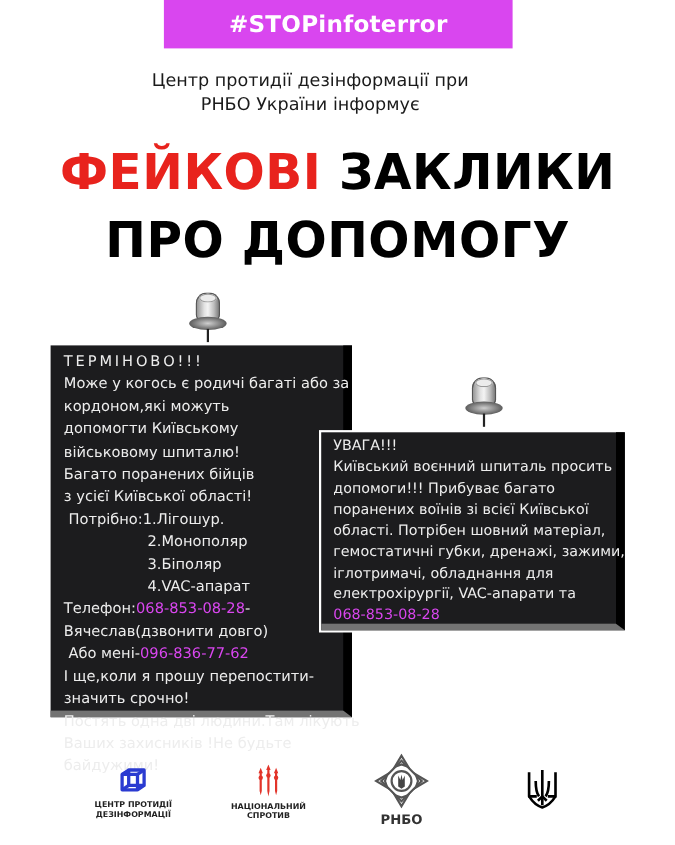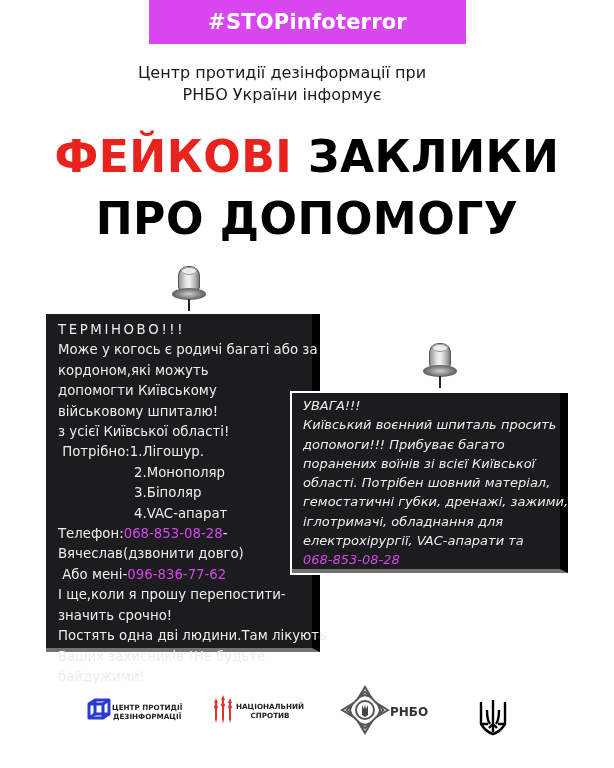--- a/index.html
+++ b/index.html
@@ -44,31 +44,31 @@
       border-radius: 50%;
       background: radial-gradient(ellipse at center, #cfcfcf 0%, #6e6e6e 60%, #2c2c2c 100%);
     }
     .pin .needle {
       position: absolute; left: 16px; top: 33px; width: 2px; height: 12px; background: #222;
     }
 
     .card {
       position: absolute; background: #1c1c1e; color: #ededed;
       font-family: "DejaVu Sans", sans-serif; font-size: 13.3px; line-height: 20.4px;
-      border-right: 8px solid #000; border-bottom: 4px solid #737373;
+      border-right: 8px solid #000; border-bottom: 6px solid #737373;
       box-shadow: 0 0 0 2px #fff;
     }
     .card .line { white-space: pre; display: block; }
     .card .link { color: #d946ef; }
     .card-left { left: 46px; top: 314px; width: 274px; height: 338px; padding: 6px 0 0 12px; }
-    .card-right { left: 292px; top: 393px; width: 276px; height: 180px; padding: 3px 0 0 11px; font-size: 13px; line-height: 19.3px; font-style: italic; }
+    .card-right { left: 292px; top: 393px; width: 276px; height: 180px; padding: 3px 0 0 11px; font-size: 13px; line-height: 19.3px; }
     .card-left .spaced { letter-spacing: 2.6px; }
 
     .logos { position: absolute; left: 0; top: 680px; width: 614px; height: 88px; }
-    .logo { position: absolute; display: flex; flex-direction: row; align-items: center; }
+    .logo { position: absolute; display: flex; flex-direction: column; align-items: center; }
     .logo-text { font-family: "DejaVu Sans", sans-serif; font-weight: bold; font-size: 7.2px; line-height: 8.6px; color: #222; text-align: center; white-space: pre; }
     .logo-cpd { left: 86px; top: 17px; }
     .logo-ns { left: 210px; top: 15px; }
     .logo-rnbo { left: 340px; top: 5px; }
     .logo-rnbo .logo-text { font-size: 12px; line-height: 14px; color: #333; }
     .logo-tryzub { left: 478px; top: 18px; }
   </style>
 </head>
 <body>
 
@@ -89,20 +89,21 @@
     <div class="base"></div>
     <div class="needle"></div>
 </div>
 
 <div class="card card-left">
   <span class="line spaced">ТЕРМІНОВО!!!</span>
   <span class="line">Може у когось є родичі багаті або за</span>
   <span class="line">кордоном,які можуть</span>
   <span class="line">допомогти Київському</span>
   <span class="line">військовому шпиталю!</span>
+  <span class="line">Багато поранених бійців</span>
   <span class="line">з усієї Київської області!</span>
   <span class="line"> Потрібно:1.Лігошур.</span>
   <span class="line">                  2.Монополяр</span>
   <span class="line">                  3.Біполяр</span>
   <span class="line">                  4.VAC-апарат</span>
   <span class="line"><span>Телефон:</span><span class="link">068-853-08-28</span><span>-</span></span>
   <span class="line">Вячеслав(дзвонити довго)</span>
   <span class="line"><span> Або мені-</span><span class="link">096-836-77-62</span></span>
   <span class="line">І ще,коли я прошу перепостити-</span>
   <span class="line">значить срочно!</span>

